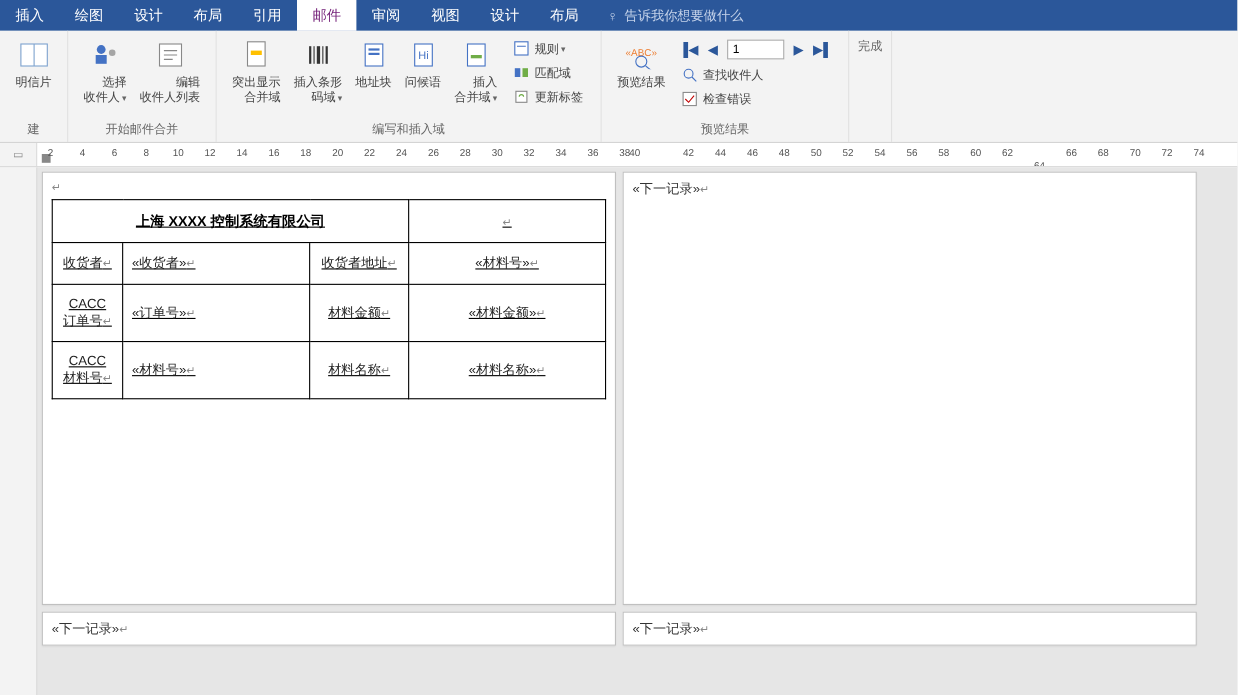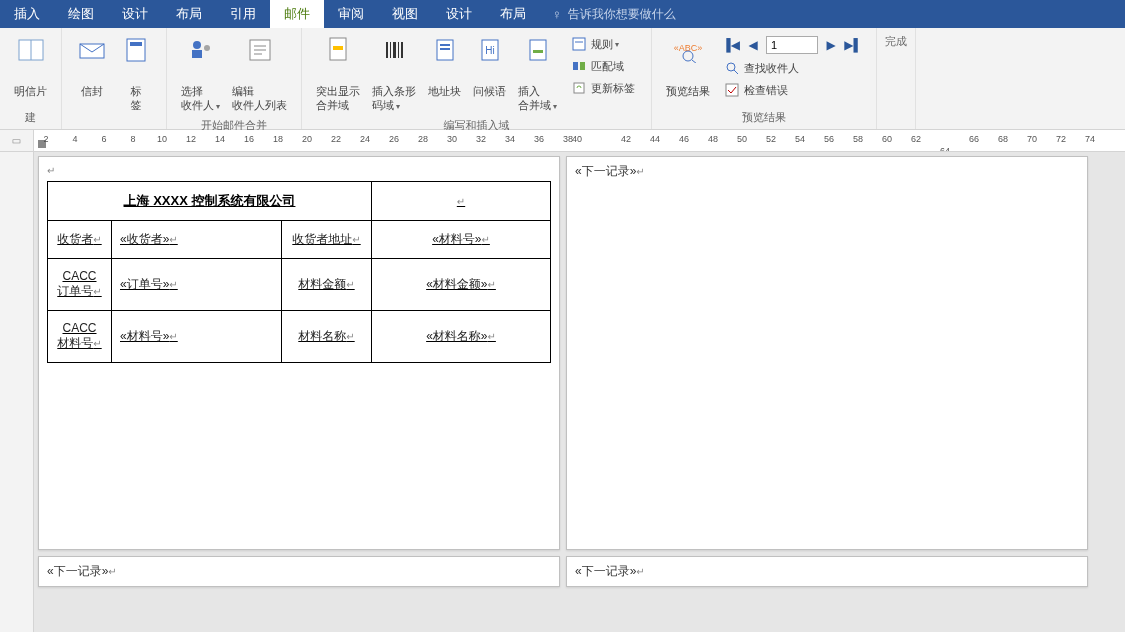--- a/index.html
+++ b/index.html
@@ -1,30 +1,30 @@
 <!DOCTYPE html>
 <html><head>
 <meta charset="utf-8">
 <style>
 * { margin: 0; padding: 0; box-sizing: border-box; font-family: "Microsoft YaHei", sans-serif; }
 body { background: #fff; font-size: 12px; overflow: hidden; }
 
 .tabs { background: #2b579a; display: flex; height: 28px; align-items: stretch; }
 .tab { color: #fff; padding: 0 14px; display: flex; align-items: center; cursor: pointer; font-size: 13px; }
-.tab.active { background: #fff; color: #4d7c0f; }
+.tab.active { background: #fff; color: #701a75; }
 .tell-me { color: #c5d3ea; display: flex; align-items: center; margin-left: 12px; font-size: 12px; }
 .tell-me .bulb { margin-right: 6px; font-size: 13px; }
 
 .ribbon { background: #f3f3f3; border-bottom: 1px solid #d4d4d4; display: flex; height: 102px; }
 .group { border-right: 1px solid #e1e1e1; display: flex; flex-direction: column; padding: 4px 8px 0; }
 .group-body { flex: 1; display: flex; align-items: flex-start; }
 .group-label { text-align: center; color: #666; font-size: 11px; padding: 2px 0 4px; }
 .btn-lg { display: flex; flex-direction: column; align-items: center; padding: 2px 6px; cursor: pointer; min-width: 44px; }
 .btn-lg .ico { width: 32px; height: 32px; display: flex; align-items: center; justify-content: center; text-decoration: underline; }
-.btn-lg .lbl { font-size: 11px; text-align: left; line-height: 14px; color: #444; margin-top: 18px; white-space: pre; }
+.btn-lg .lbl { font-size: 11px; text-align: right; line-height: 14px; color: #444; margin-top: 2px; white-space: pre; }
 .dd { font-size: 8px; color: #666; margin-left: 2px; }
 .vcol { display: flex; flex-direction: column; gap: 2px; padding: 2px 4px; }
 .btn-sm { display: flex; align-items: center; cursor: pointer; padding: 2px 4px; font-size: 11px; color: #444; }
 .btn-sm .ico { width: 16px; height: 16px; margin-right: 4px; display: flex; align-items: center; justify-content: center; }
 .nav-row { display: flex; align-items: center; gap: 4px; padding: 2px; }
 .nav-btn { width: 18px; height: 18px; display: flex; align-items: center; justify-content: center; cursor: pointer; color: #2b579a; font-size: 12px; }
 .nav-input { width: 52px; height: 18px; border: 1px solid #ababab; background: #fff; font-size: 11px; padding: 0 4px; }
 
 .ruler-wrap { height: 22px; background: #fff; border-bottom: 1px solid #d4d4d4; position: relative; display: flex; align-items: center; }
 .ruler-corner { width: 34px; height: 100%; background: #f3f3f3; border-right: 1px solid #d4d4d4; display: flex; align-items: center; justify-content: center; font-size: 10px; color: #888; }
@@ -74,44 +74,20 @@
           <div class="ico">
             <svg width="28" height="24">
               <rect x="2" y="2" width="24" height="20" fill="#fff" stroke="#7da2ce"></rect>
               <line x1="14" y1="2" x2="14" y2="22" stroke="#7da2ce"></line>
             </svg>
           </div>
           <div class="lbl">明信片</div>
         </div>
       </div>
       <div class="group-label">建</div>
-    </div>
-    <div class="group">
-      <div class="group-body">
-        <div class="btn-lg">
-          <div class="ico">
-            <svg width="28" height="20">
-              <rect x="2" y="4" width="24" height="14" fill="#fff" stroke="#4472c4"></rect>
-              <polyline points="2,4 14,12 26,4" fill="none" stroke="#4472c4"></polyline>
-            </svg>
-          </div>
-          <div class="lbl">信封</div>
-        </div>
-        <div class="btn-lg">
-          <div class="ico">
-            <svg width="24" height="28">
-              <rect x="3" y="3" width="18" height="22" fill="#fff" stroke="#4472c4"></rect>
-              <rect x="6" y="6" width="12" height="4" fill="#4472c4"></rect>
-            </svg>
-          </div>
-          <div class="lbl">标
-签</div>
-        </div>
-      </div>
-      <div class="group-label"></div>
     </div>
     <div class="group">
       <div class="group-body">
         <div class="btn-lg">
           <div class="ico">
             <svg width="28" height="28">
               <circle cx="10" cy="9" r="4" fill="#4472c4"></circle>
               <rect x="5" y="14" width="10" height="8" fill="#4472c4"></rect>
               <circle cx="20" cy="12" r="3" fill="#a5a5a5"></circle>
             </svg>

